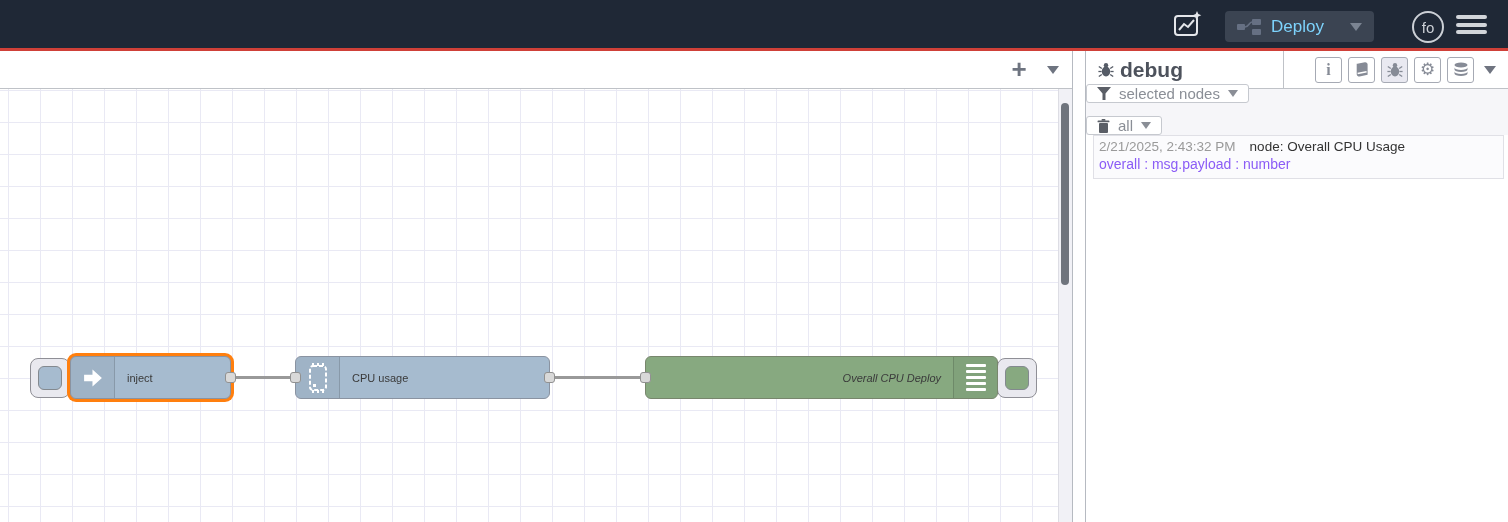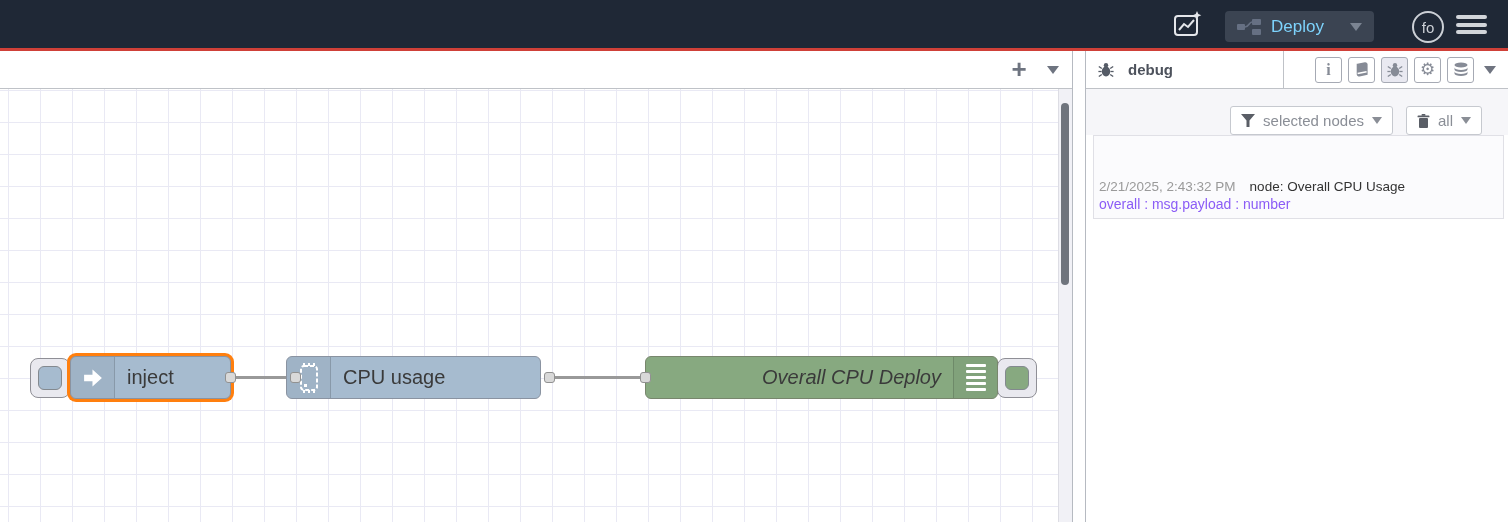--- a/index.html
+++ b/index.html
@@ -34,44 +34,44 @@
   .scroll-track { position:absolute; right:0; top:0; width:14px; height:100%; background:#f1f1f6; border-left:1px solid #dddde4; }
   .scroll-thumb { position:absolute; right:3px; top:14px; width:8px; height:182px; background:#6f747d; border-radius:4px; }
 
   
   .node { position:absolute; height:43px; border-radius:6px; display:flex; align-items:center; }
   .node-blue { background:#a6bbcf; border:1px solid #8a93a1; }
   .node-green { background:#87a980; border:1px solid #78866d; }
   .node.selected { box-shadow:0 0 0 3px #ff7f0e; }
   .node-icon-region { width:44px; align-self:stretch; display:flex; align-items:center; justify-content:center; background:rgba(0,0,0,0.04); border-right:1px solid rgba(0,0,0,0.15); border-radius:5px 0 0 5px; flex:none; }
   .node-icon-region.right { border-right:none; border-left:1px solid rgba(0,0,0,0.15); border-radius:0 5px 5px 0; }
-  .node-label { font-size:20px; color:#3a3a3a; padding:0 12px; white-space:nowrap; }
+  .node-label { font-size:11px; color:#3a3a3a; padding:0 12px; white-space:nowrap; }
   .node-label.italic { font-style:italic; flex:1; text-align:right; }
   .port { position:absolute; width:11px; height:11px; background:#d9d9d9; border:1px solid #919191; border-radius:3px; }
   .wire { position:absolute; height:3px; background:#999; }
   .side-btn { position:absolute; width:40px; height:40px; background:#e9e9ef; border:1.5px solid #8f8f96; border-radius:8px; display:flex; align-items:center; justify-content:center; }
   .side-btn .inner-blue { width:24px; height:24px; background:#a6bbcf; border:1.5px solid #83898f; border-radius:6px; }
   .side-btn .inner-green { width:24px; height:24px; background:#87a980; border:1.5px solid #83898f; border-radius:6px; }
   .debug-lines { display:flex; flex-direction:column; gap:3px; }
   .debug-lines .dl { width:20px; height:3px; background:#fff; border-radius:1px; }
 
   
   .sidebar { position:absolute; left:1085px; top:51px; width:423px; height:471px; background:#fff; border-left:1px solid #b6bac1; }
   .sb-tabbar { position:absolute; left:0; top:0; width:100%; height:38px; background:#fff; border-bottom:1px solid #bfc2c7; display:flex; }
-  .sb-tab { width:198px; border-right:1px solid #bfc2c7; display:flex; align-items:center; gap:14px; padding-left:12px; font-size:15px; font-weight:bold; color:#4d525c; }
+  .sb-tab { width:198px; border-right:1px solid #bfc2c7; display:flex; align-items:center; gap:6px; padding-left:12px; font-size:21px; font-weight:bold; color:#4d525c; }
   .sb-icons { flex:1; display:flex; align-items:center; justify-content:flex-end; gap:6px; padding-right:6px; }
   .icon-btn { width:27px; height:26px; border:1px solid #a6aab4; border-radius:3px; background:#fff; display:flex; align-items:center; justify-content:center; color:#868b96; }
   .icon-btn.active { background:#e9e9f1; }
   .glyph { font-family:"DejaVu Sans", sans-serif; font-size:17px; line-height:1; }
   .sb-caret { color:#6f7480; margin:0 6px 0 4px; display:flex; align-items:center; }
-  .sb-toolbar { position:absolute; left:0; top:38px; width:100%; height:46px; background:#f6f6f9; display:flex; align-items:flex-end; justify-content:flex-end; gap:13px; padding-right:26px; }
+  .sb-toolbar { position:absolute; left:0; top:38px; width:100%; height:46px; background:#f6f6f9; display:flex; align-items:flex-start; justify-content:flex-end; gap:13px; padding-right:26px;flex-direction:column; }
   .tb-btn { height:29px; background:#fff; border:1px solid #c6c9cf; border-radius:3px; color:#8a8e96; font-size:15px; display:flex; align-items:center; gap:8px; padding:0 10px; }
   .sb-messages { position:absolute; left:0; top:84px; width:100%; height:387px; background:#fff; }
   .msg { margin:0 4px 0 7px; background:#fbfbfd; border:1px solid #e0e0e6; padding:3px 5px 6px 5px; }
-  .msg-meta { display:flex; gap:14px; font-size:13.5px;margin-top:40px; }
+  .msg-meta { display:flex; gap:14px; font-size:13.5px; }
   .msg-time { color:#9a9a9a; }
   .msg-node { color:#333; }
   .msg-prop { margin-top:2px; font-size:14px; color:#8b5cf6; }
   .msg-value { margin-top:3px; padding-left:3px; font-family:"DejaVu Sans Mono", monospace; font-size:15px; color:#2432c8; }
   svg { display:block; }
 </style>
 </head>
 <body>
 
 <div id="app">
@@ -134,21 +134,21 @@
           <svg width="22" height="22" viewBox="0 0 21 20">
             <polygon points="2,7 10,7 10,2 19,10 10,18 10,13 2,13" fill="#fff"></polygon>
           </svg>
         </div>
         <span class="node-label">inject</span>
       </div>
       <div class="port" style="left:225px; top:283px;"></div>
 
       <div class="wire" style="left:236px; top:287px; width:59px;"></div>
 
-      <div class="node node-blue" style="left:286px; top:267px; width:255px;text-align:right;">
+      <div class="node node-blue" style="left:295px; top:267px; width:255px;text-align:right;">
         <div class="node-icon-region">
           <svg width="28" height="32" viewBox="0 0 28 32" fill="none" stroke="#fff" stroke-width="2">
             <rect x="6" y="4" width="16" height="24" rx="3" stroke-dasharray="4 2"></rect>
             <line x1="9" y1="28" x2="9" y2="31"></line>
               <line x1="14" y1="28" x2="14" y2="31"></line>
               <line x1="19" y1="28" x2="19" y2="31"></line>
             <line x1="9" y1="1" x2="9" y2="4"></line>
               <line x1="14" y1="1" x2="14" y2="4"></line>
               <line x1="19" y1="1" x2="19" y2="4"></line>
             <rect x="9" y="22" width="3" height="3" fill="#fff" stroke="none"></rect>

